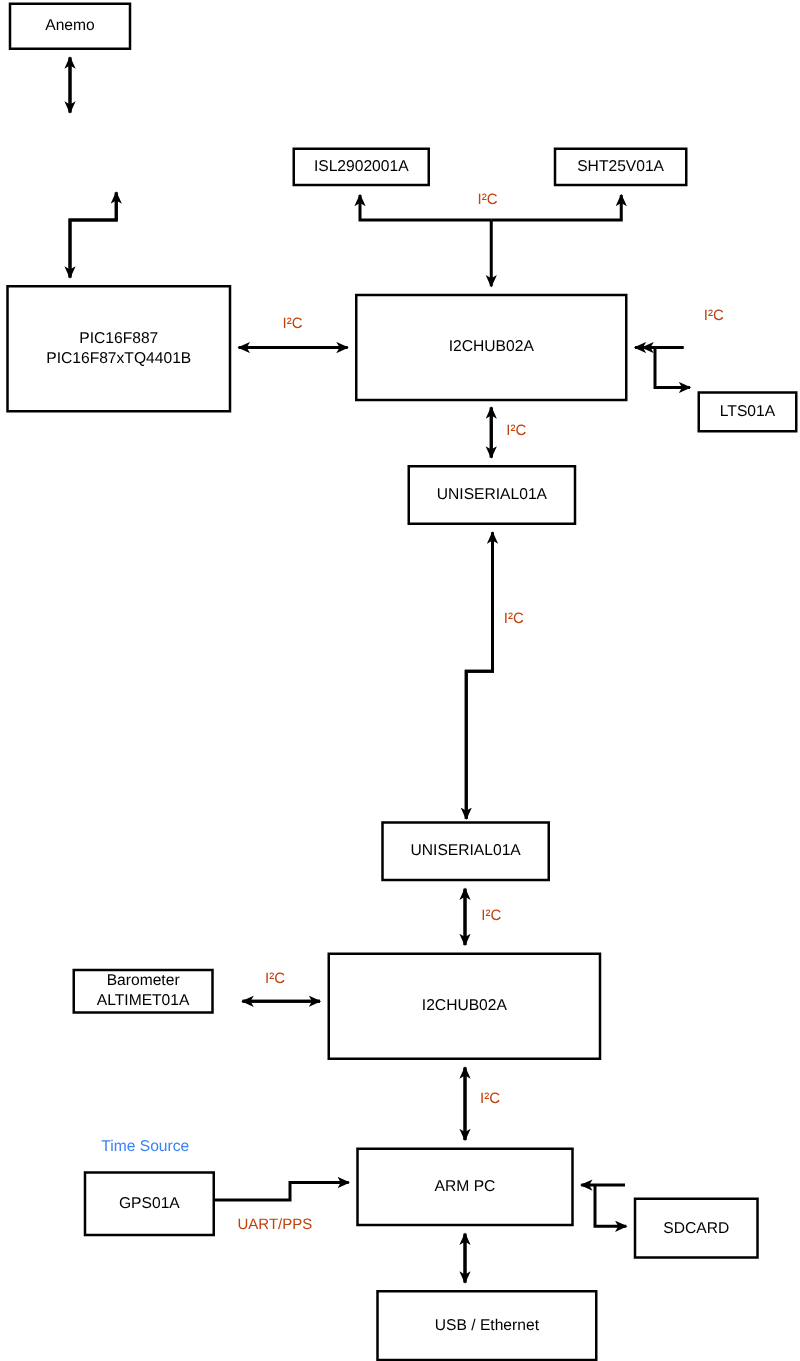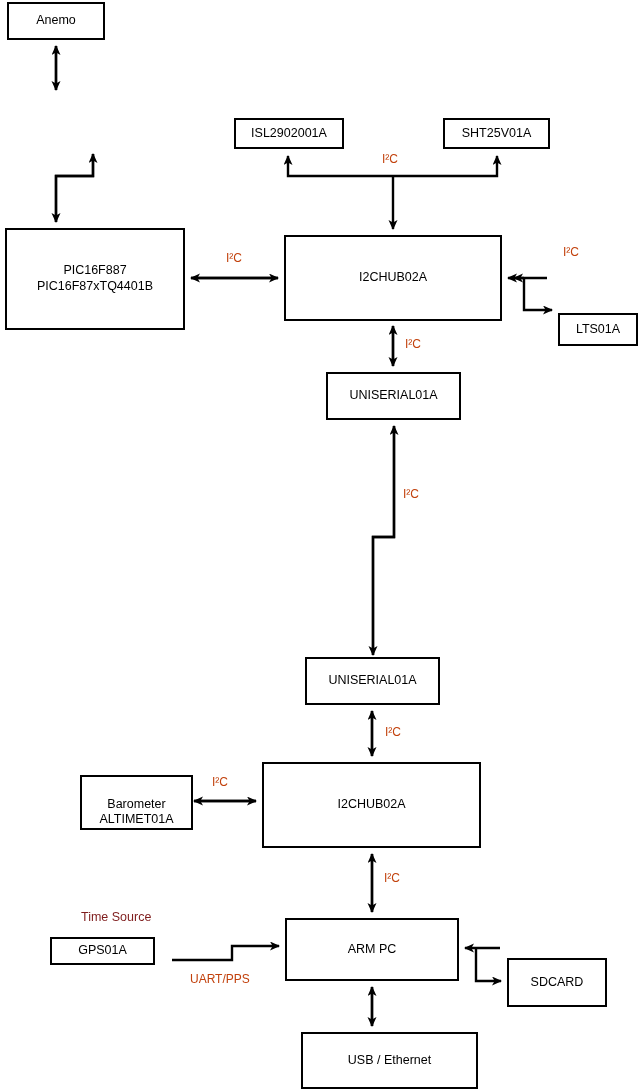--- a/index.html
+++ b/index.html
@@ -45,21 +45,21 @@
   .edge-label {
     position: absolute;
     color: #c2410c;
     font-size: 12px;
     white-space: nowrap;
     z-index: 3;
     background: transparent;
   }
   .free-label {
     position: absolute;
-    color: #7f1d1d;
+    color: #3b82f6;
     font-size: 12.5px;
     white-space: nowrap;
     z-index: 3;
   }
 </style>
 </head>
 <body>
 
 <div id="diagram-root">
 
@@ -144,26 +144,26 @@
   </div>
 
   <div class="node" style="left:305px; top:657px; width:135px; height:48px;">
     <span class="label">UNISERIAL01A</span>
   </div>
 
   <div class="node" style="left:262px; top:762px; width:219px; height:86px;">
     <span class="label">I2CHUB02A</span>
   </div>
 
-  <div class="node" style="left:80px; top:775px; width:113px; height:55px;align-items:flex-end;">
+  <div class="node" style="left:58px; top:775px; width:113px; height:36px;">
     <span class="label">Barometer
 ALTIMET01A</span>
   </div>
 
-  <div class="node" style="left:50px; top:937px; width:105px; height:28px;">
+  <div class="node" style="left:67px; top:937px; width:105px; height:52px;">
     <span class="label">GPS01A</span>
   </div>
 
   <div class="node" style="left:285px; top:918px; width:174px; height:63px;">
     <span class="label">ARM PC</span>
   </div>
 
   <div class="node" style="left:507px; top:958px; width:100px; height:49px;">
     <span class="label">SDCARD</span>
   </div>

